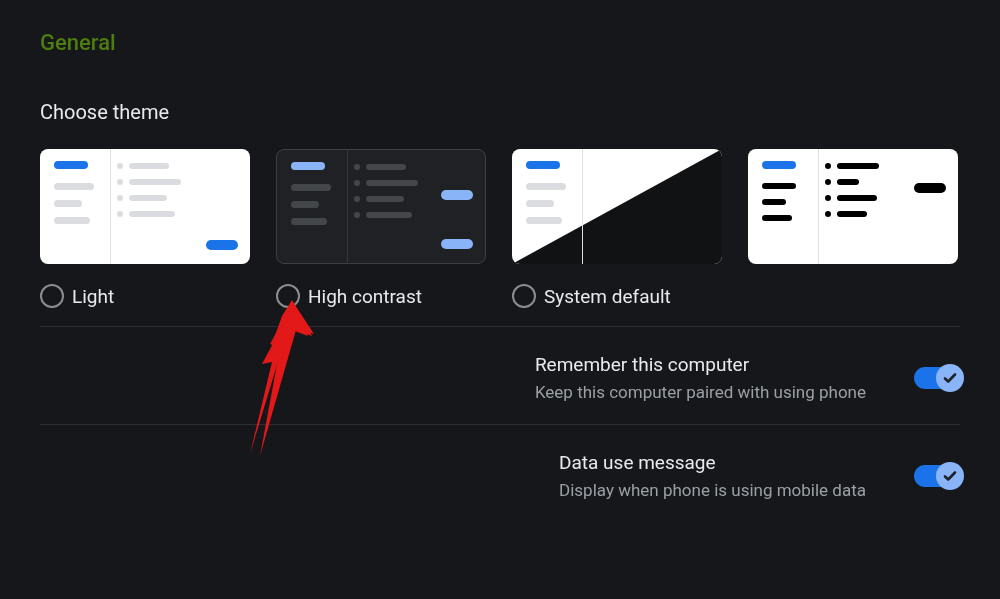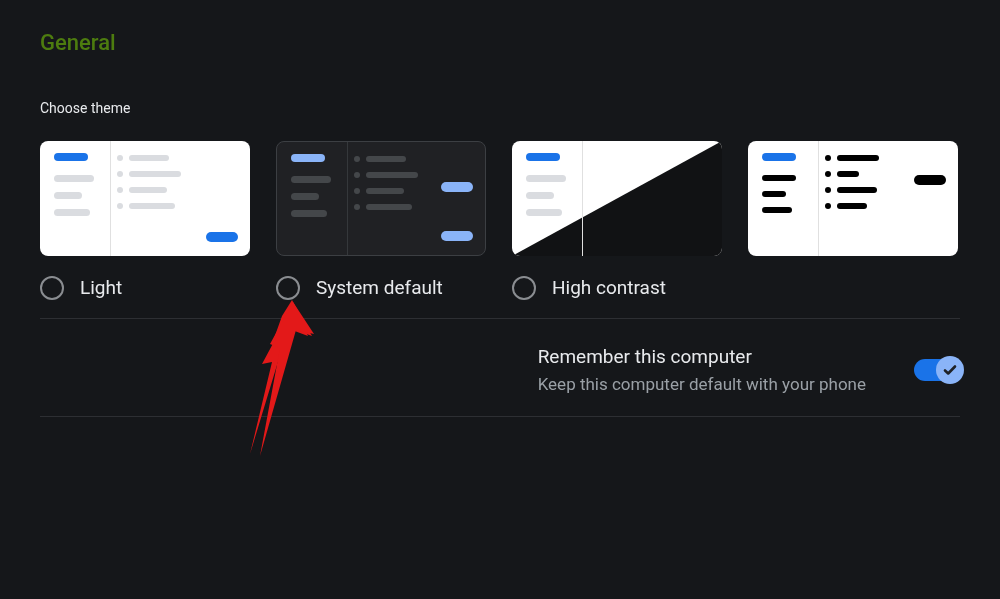--- a/index.html
+++ b/index.html
@@ -1,19 +1,19 @@
 <!DOCTYPE html>
 <html><head>
 <meta charset="utf-8">
 <style>
   * { box-sizing: border-box; margin: 0; padding: 0; }
   html, body { width: 1000px; height: 599px; background: #15171a; font-family: -apple-system, BlinkMacSystemFont, "Segoe UI", Roboto, Arial, sans-serif; color: #e8eaed; overflow: hidden; }
   .container { padding: 30px 40px 0 40px; }
   .section-title { color: #4d7c0f; font-size: 22px; font-weight: 500; margin-bottom: 45px; }
-  .choose-label { font-size: 14px; font-weight: 400; color: #e8eaed; margin-bottom: 25px; }
+  .choose-label { font-size: 20px; font-weight: 400; color: #e8eaed; margin-bottom: 25px; }
 
   .theme-row { display: flex; gap: 26px; }
   .theme-option { width: 210px; }
   .theme-preview { width: 210px; height: 115px; border-radius: 8px; overflow: hidden; position: relative; }
 
   
   .preview-inner { position: absolute; inset: 0; display: flex; }
   .col-left { width: 34%; height: 100%; padding: 12px 10px 0 14px; }
   .col-right { width: 66%; height: 100%; padding: 14px 10px 0 6px; }
   .pill { height: 7px; border-radius: 4px; }
@@ -42,21 +42,21 @@
   .sys-prev .muted { background: #dadce0; }
 
   
   .hc-prev { background: #ffffff; }
   .hc-prev .col-left { border-right: 1px solid #e0e0e0; }
   .hc-prev .accent { background: #1a73e8; }
   .hc-prev .strong { background: #000000; }
 
   
   .radio-row { display: flex; gap: 26px; margin-top: 20px; margin-bottom: 18px; }
-  .radio-item { width: 210px; display: flex; align-items: flex-start; gap: 16px; cursor: pointer; }
+  .radio-item { width: 210px; display: flex; align-items: center; gap: 8px; cursor: pointer; }
   .radio-circle { width: 24px; height: 24px; border-radius: 50%; border: 2px solid #8a8d91; display: flex; align-items: center; justify-content: center; flex-shrink: 0; }
   .radio-circle.selected { border-color: #8ab4f8; }
   .radio-inner { width: 12px; height: 12px; border-radius: 50%; background: #8ab4f8; display: none; }
   .radio-circle.selected .radio-inner { display: block; }
   .radio-label { font-size: 19px; color: #e8eaed; }
 
   .divider { border: none; border-top: 1px solid #2d2f33; margin: 0 0 0 0; }
 
   
   .setting-row { display: flex; justify-content: flex-end; align-items: center; padding: 26px 0 22px 0; border-bottom: 1px solid #2d2f33; gap: 48px; }
@@ -196,44 +196,57 @@
 
   </div>
 
   <div class="radio-row">
     <div class="radio-item">
       <span class="radio-circle"></span>
       <span class="radio-label">Light</span>
     </div>
     <div class="radio-item">
       <span class="radio-circle"></span>
-      <span class="radio-label">System default</span>
+      <span class="radio-label">High contrast</span>
     </div>
     <div class="radio-item">
       <span class="radio-circle"></span>
-      <span class="radio-label">High contrast</span>
+      <span class="radio-label">System default</span>
     </div>
   </div>
 
   <hr class="divider">
 
   <div class="setting-row">
     <div class="setting-text">
       <div class="title">Remember this computer</div>
-      <div class="subtitle">Keep this computer default with your phone</div>
+      <div class="subtitle">Keep this computer paired with using phone</div>
     </div>
     <div class="switch">
       <div class="knob">
         <svg class="check" viewBox="0 0 16 16">
             <path d="M3 8.5 L6.2 11.5 L13 4.5"></path>
           </svg>
       </div>
     </div>
   </div>
 
+  <div class="setting-row" style="border-bottom:none;">
+    <div class="setting-text">
+      <div class="title">Data use message</div>
+      <div class="subtitle">Display when phone is using mobile data</div>
+    </div>
+    <div class="switch">
+      <div class="knob">
+        <svg class="check" viewBox="0 0 16 16">
+            <path d="M3 8.5 L6.2 11.5 L13 4.5"></path>
+          </svg>
+      </div>
+    </div>
+  </div>
 
 </div>
 
 <svg class="annotation-arrow" viewBox="0 0 90 160">
   <defs></defs>
   <path d="M62 8 L46 44 L54 42 L20 154 L42 62 L32 64 Z" fill="#e31919"></path>
   <path d="M62 4 L78 36 L62 30 L46 44 L56 18 Z" fill="#e31919"></path>
   <polygon points="62,0 82,36 60,28 42,44 52,16" fill="#e31919"></polygon>
 
   <polygon points="63,2 84,34 66,30 30,156 50,48 40,44" fill="#e31919"></polygon>

